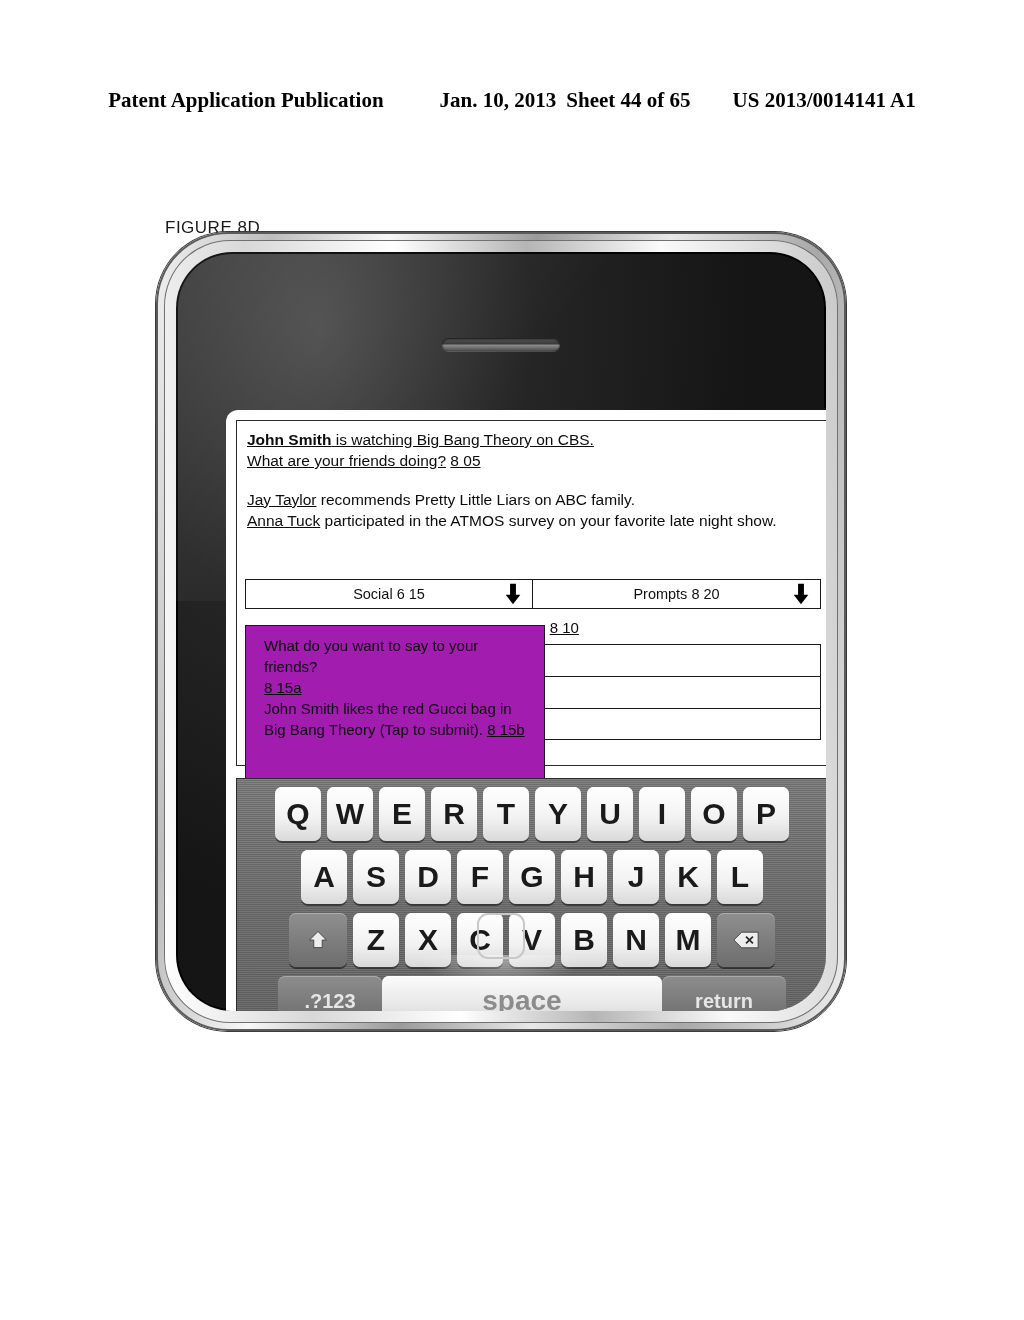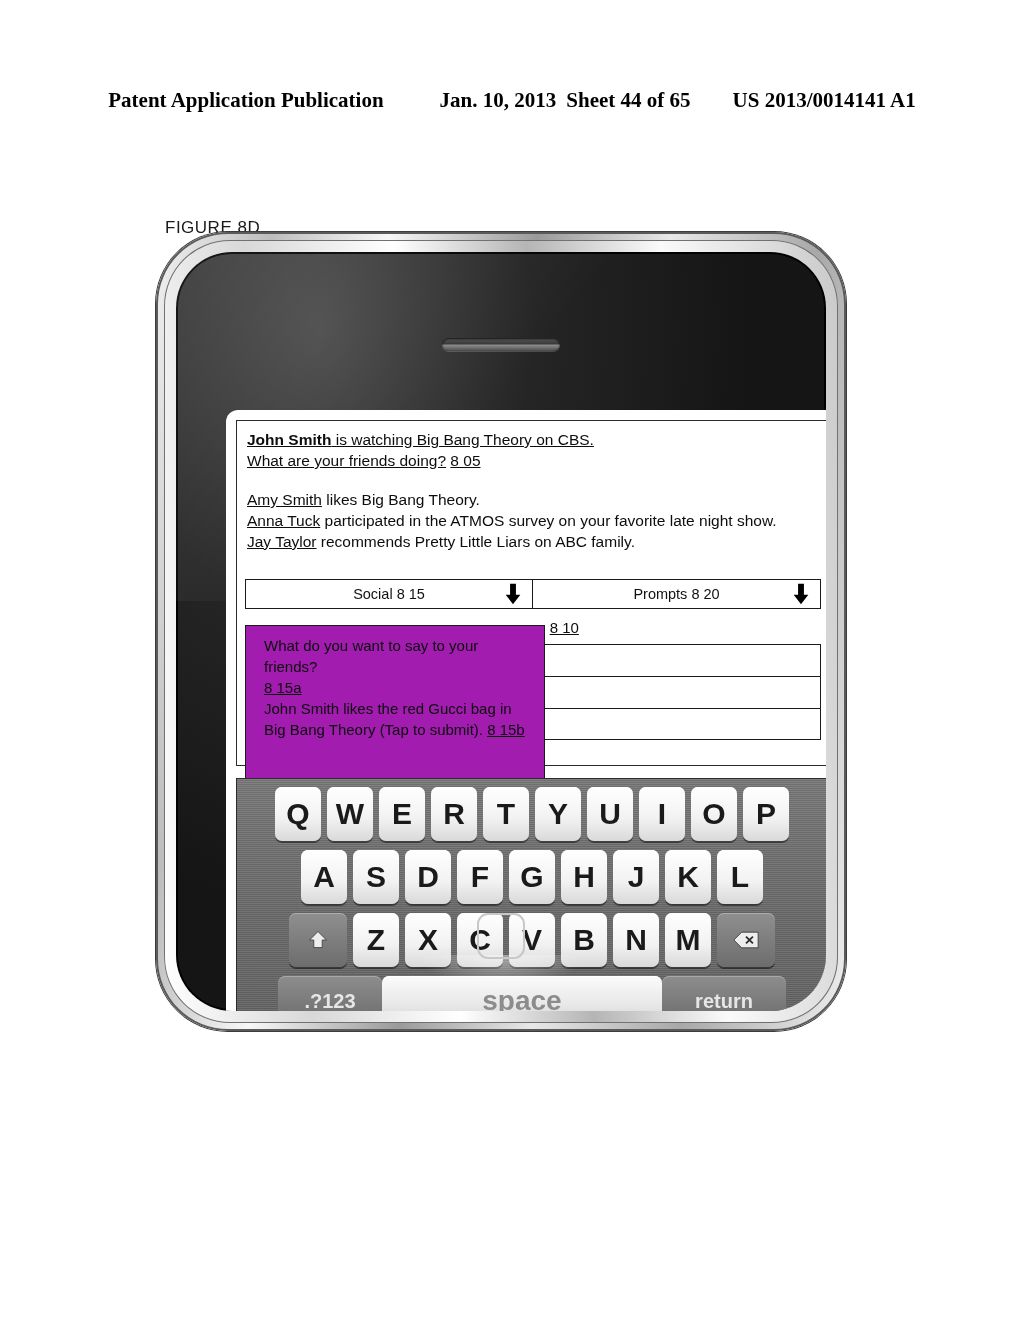--- a/index.html
+++ b/index.html
@@ -343,33 +343,30 @@
             <span class="name-strong">John Smith</span><span class="u"> is watching Big Bang Theory on CBS.</span>
           </div>
           <div class="feed-line">
             <span class="u">What are your friends doing?</span>
             <span class="ref">8 05</span>
           </div>
 
           <div class="feed-gap"></div>
 
           <div class="feed-line">
-            <span class="u">Amy Smith</span><span> likes Big Bang Theory.</span>
+            <span class="u">Jay Taylor</span><span> recommends Pretty Little Liars on ABC family.</span>
           </div>
           <div class="feed-line">
             <span class="u">Anna Tuck</span><span> participated in the ATMOS  survey on your favorite late night show.</span>
           </div>
-          <div class="feed-line">
-            <span class="u">Jay Taylor</span><span> recommends Pretty Little Liars on ABC family.</span>
-          </div>
         </div>
 
         <div id="tab-bar">
           <div class="tab">
-            <span>Social 8 15</span>
+            <span>Social 6 15</span>
             <span class="tab-arrow">
               <svg class="glyph" viewBox="0 0 26 30" xmlns="http://www.w3.org/2000/svg">
                 <polygon points="9,1 17,1 17,16 23,16 13,29 3,16 9,16" fill="#000"></polygon>
               </svg>
             </span>
           </div>
           <div class="tab">
             <span>Prompts 8 20</span>
             <span class="tab-arrow">
               <svg class="glyph" viewBox="0 0 26 30" xmlns="http://www.w3.org/2000/svg">

